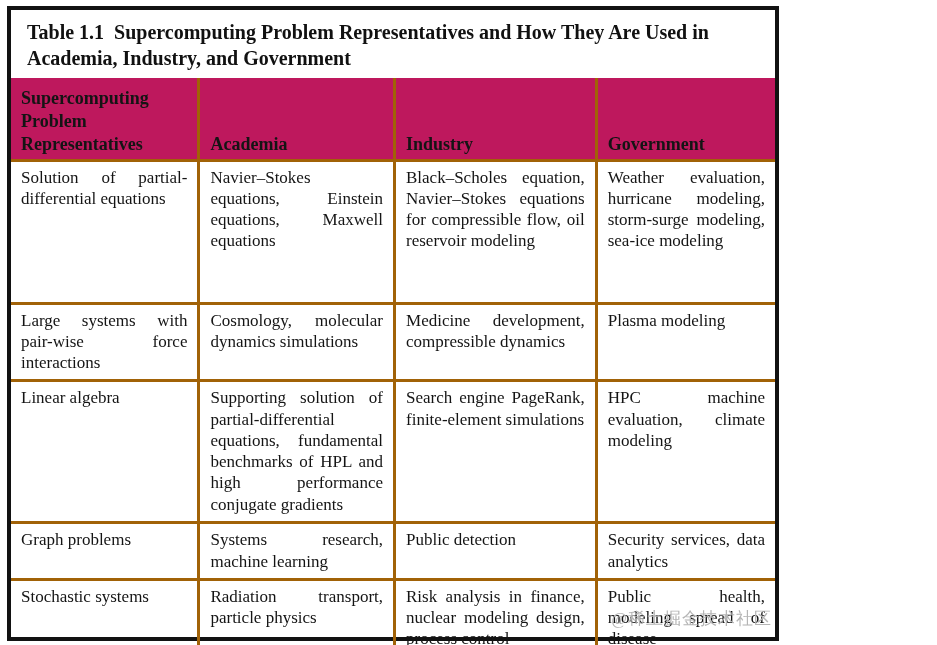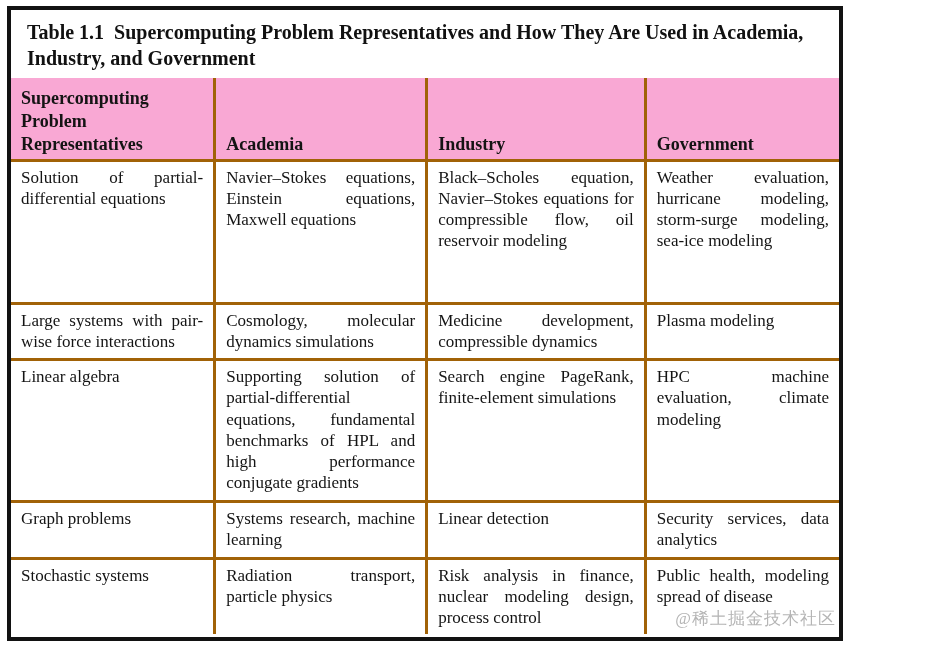--- a/index.html
+++ b/index.html
@@ -2,21 +2,21 @@
 <html><head>
 <meta charset="utf-8">
 <style>
   html,body{margin:0;padding:0;}
   body{
     width:937px;height:645px;position:relative;background:#ffffff;
     font-family:"Liberation Serif","DejaVu Serif",serif;color:#141414;
     overflow:hidden;
   }
   .frame{
-    position:absolute;left:7px;top:6px;width:836px;height:635px;
+    position:absolute;left:7px;top:6px;width:772px;height:635px;
     border:4px solid #121212;box-sizing:border-box;background:#fff;
   }
   .title-block{
     height:68px;box-sizing:border-box;padding:9px 16px 0 16px;
     font-weight:bold;font-size:20px;line-height:1.32;color:#111;
   }
   .title-block .tlabel{margin-right:10px;}
   table.maintable{
     width:100%;height:553px;border-collapse:collapse;table-layout:fixed;
   }
@@ -24,21 +24,21 @@
   th,td{
     border:3px solid #a16207;box-sizing:border-box;
     padding:5px 10px 6px 10px;font-size:17px;line-height:1.25;
     overflow:hidden;
   }
   th:first-child,td:first-child{border-left:none;}
   th:last-child,td:last-child{border-right:none;}
   thead th{border-top:none;}
   tbody tr:last-child td{border-bottom:none;}
   thead th{
-    background:#f9a8d4;font-weight:bold;font-size:18px;text-align:left;
+    background:#be185d;font-weight:bold;font-size:18px;text-align:left;
     vertical-align:bottom;padding-bottom:2px;line-height:1.28;
   }
   thead th .hwrap{display:inline-block;max-width:175px;}
   tbody td{vertical-align:top;text-align:justify;}
   tr.r1{height:82px;}
   tr.r2{height:143px;}
   tr.r3{height:51px;}
   tr.r4{height:142px;}
   tr.r5{height:53px;}
   .watermark{
@@ -86,21 +86,21 @@
       </tr>
       <tr class="r4">
         <td>Linear algebra</td>
         <td>Supporting solution of partial-differential equations, fundamental benchmarks of HPL and high performance conjugate gradients</td>
         <td>Search engine PageRank, finite-element simulations</td>
         <td>HPC machine evaluation, climate modeling</td>
       </tr>
       <tr class="r5">
         <td>Graph problems</td>
         <td>Systems research, machine learning</td>
-        <td>Linear detection</td>
+        <td>Public detection</td>
         <td>Security services, data analytics</td>
       </tr>
       <tr>
         <td>Stochastic systems</td>
         <td>Radiation transport, particle physics</td>
         <td>Risk analysis in finance, nuclear modeling design, process control</td>
         <td>Public health, modeling spread of disease</td>
       </tr>
     </tbody>
   </table>

